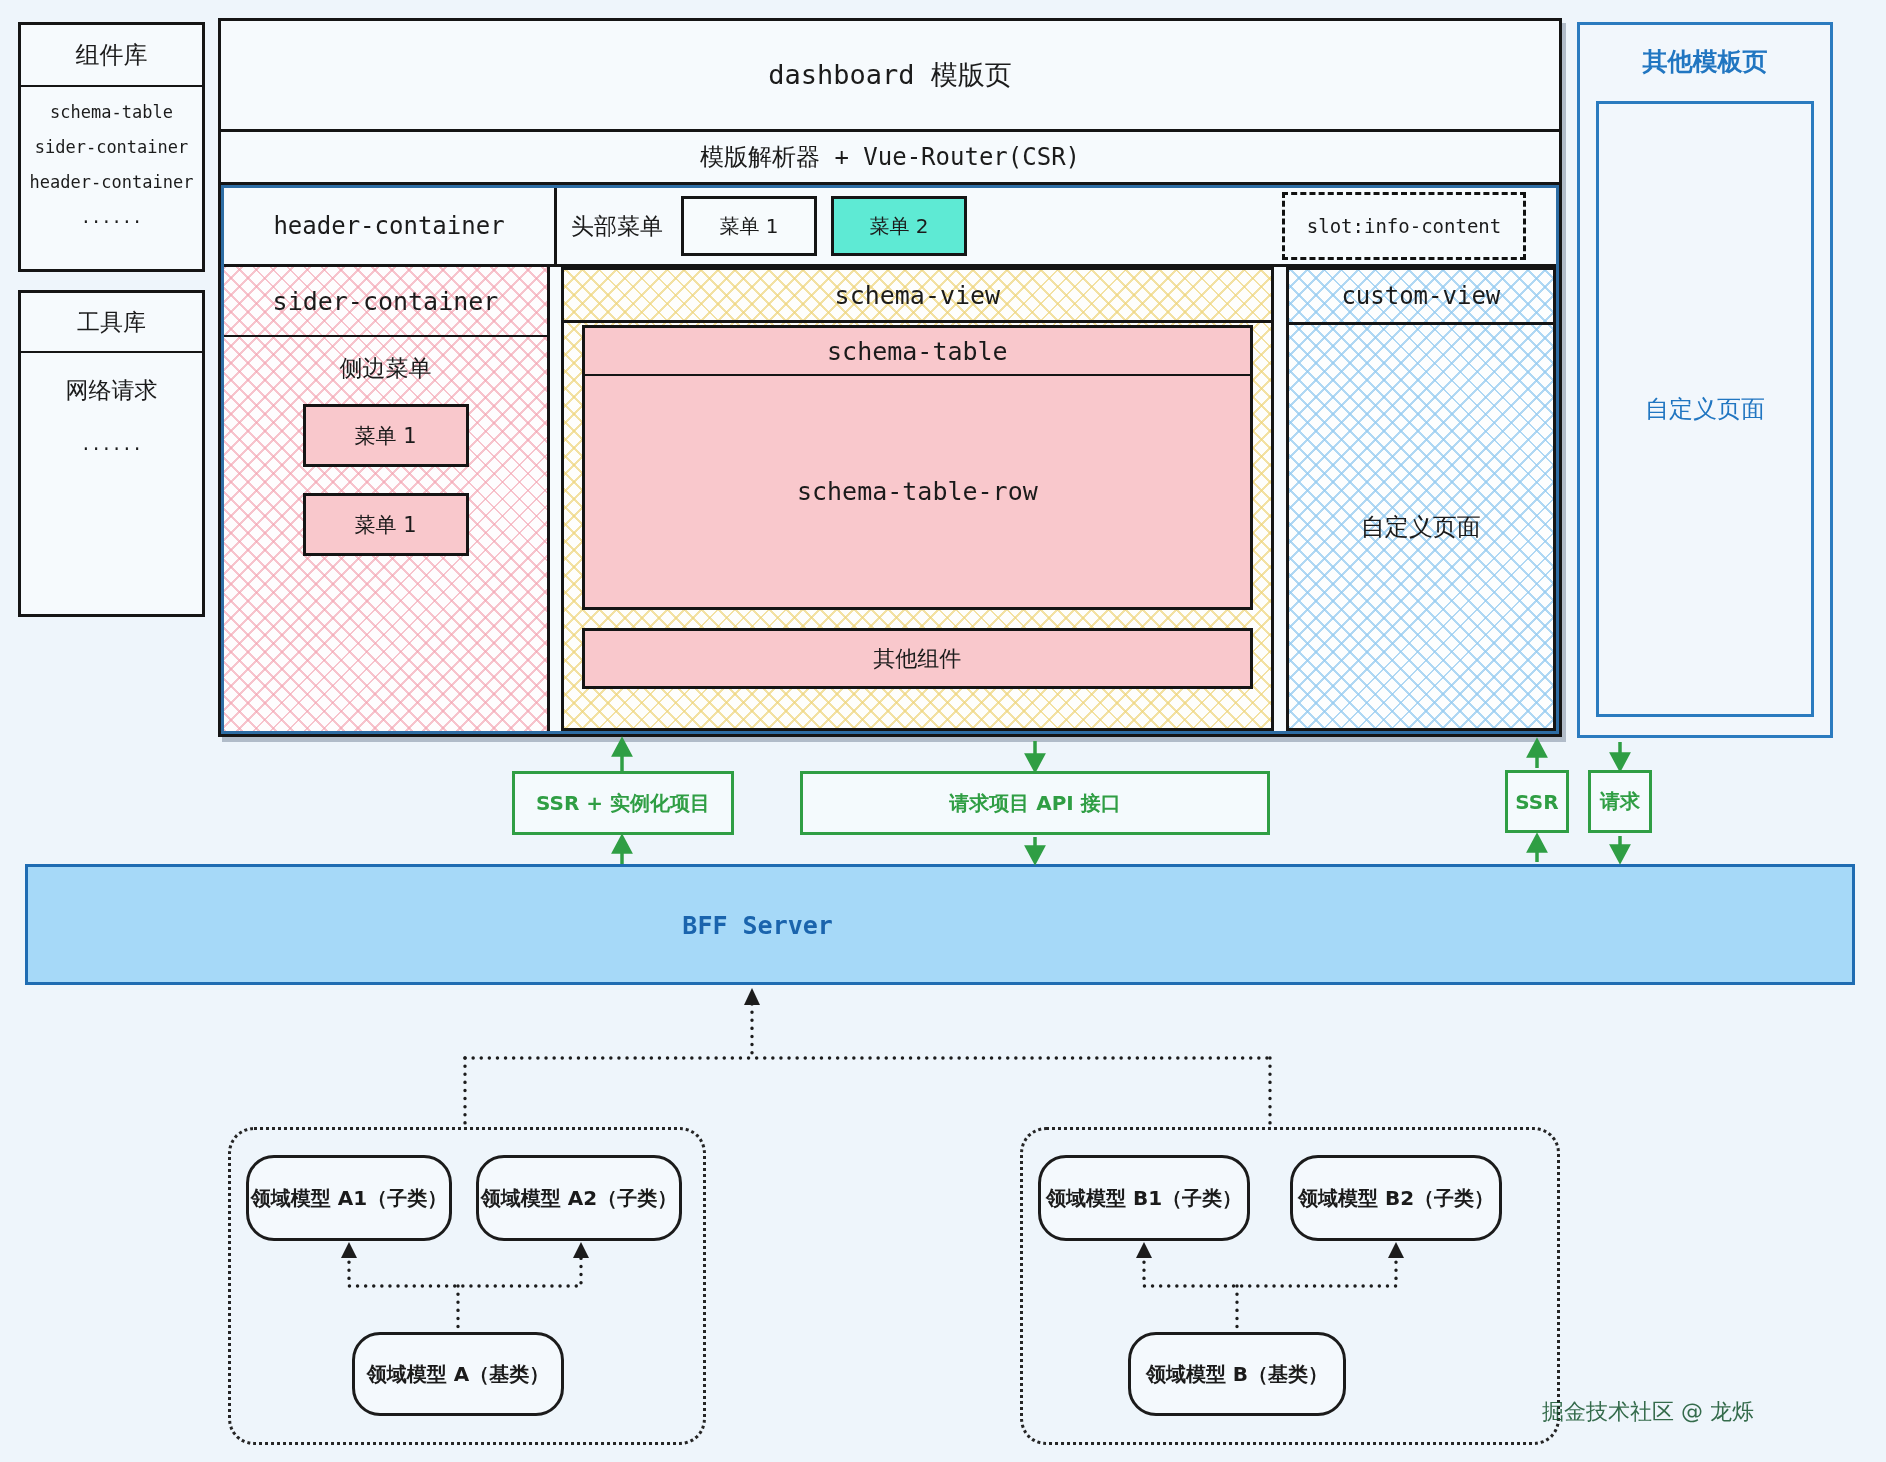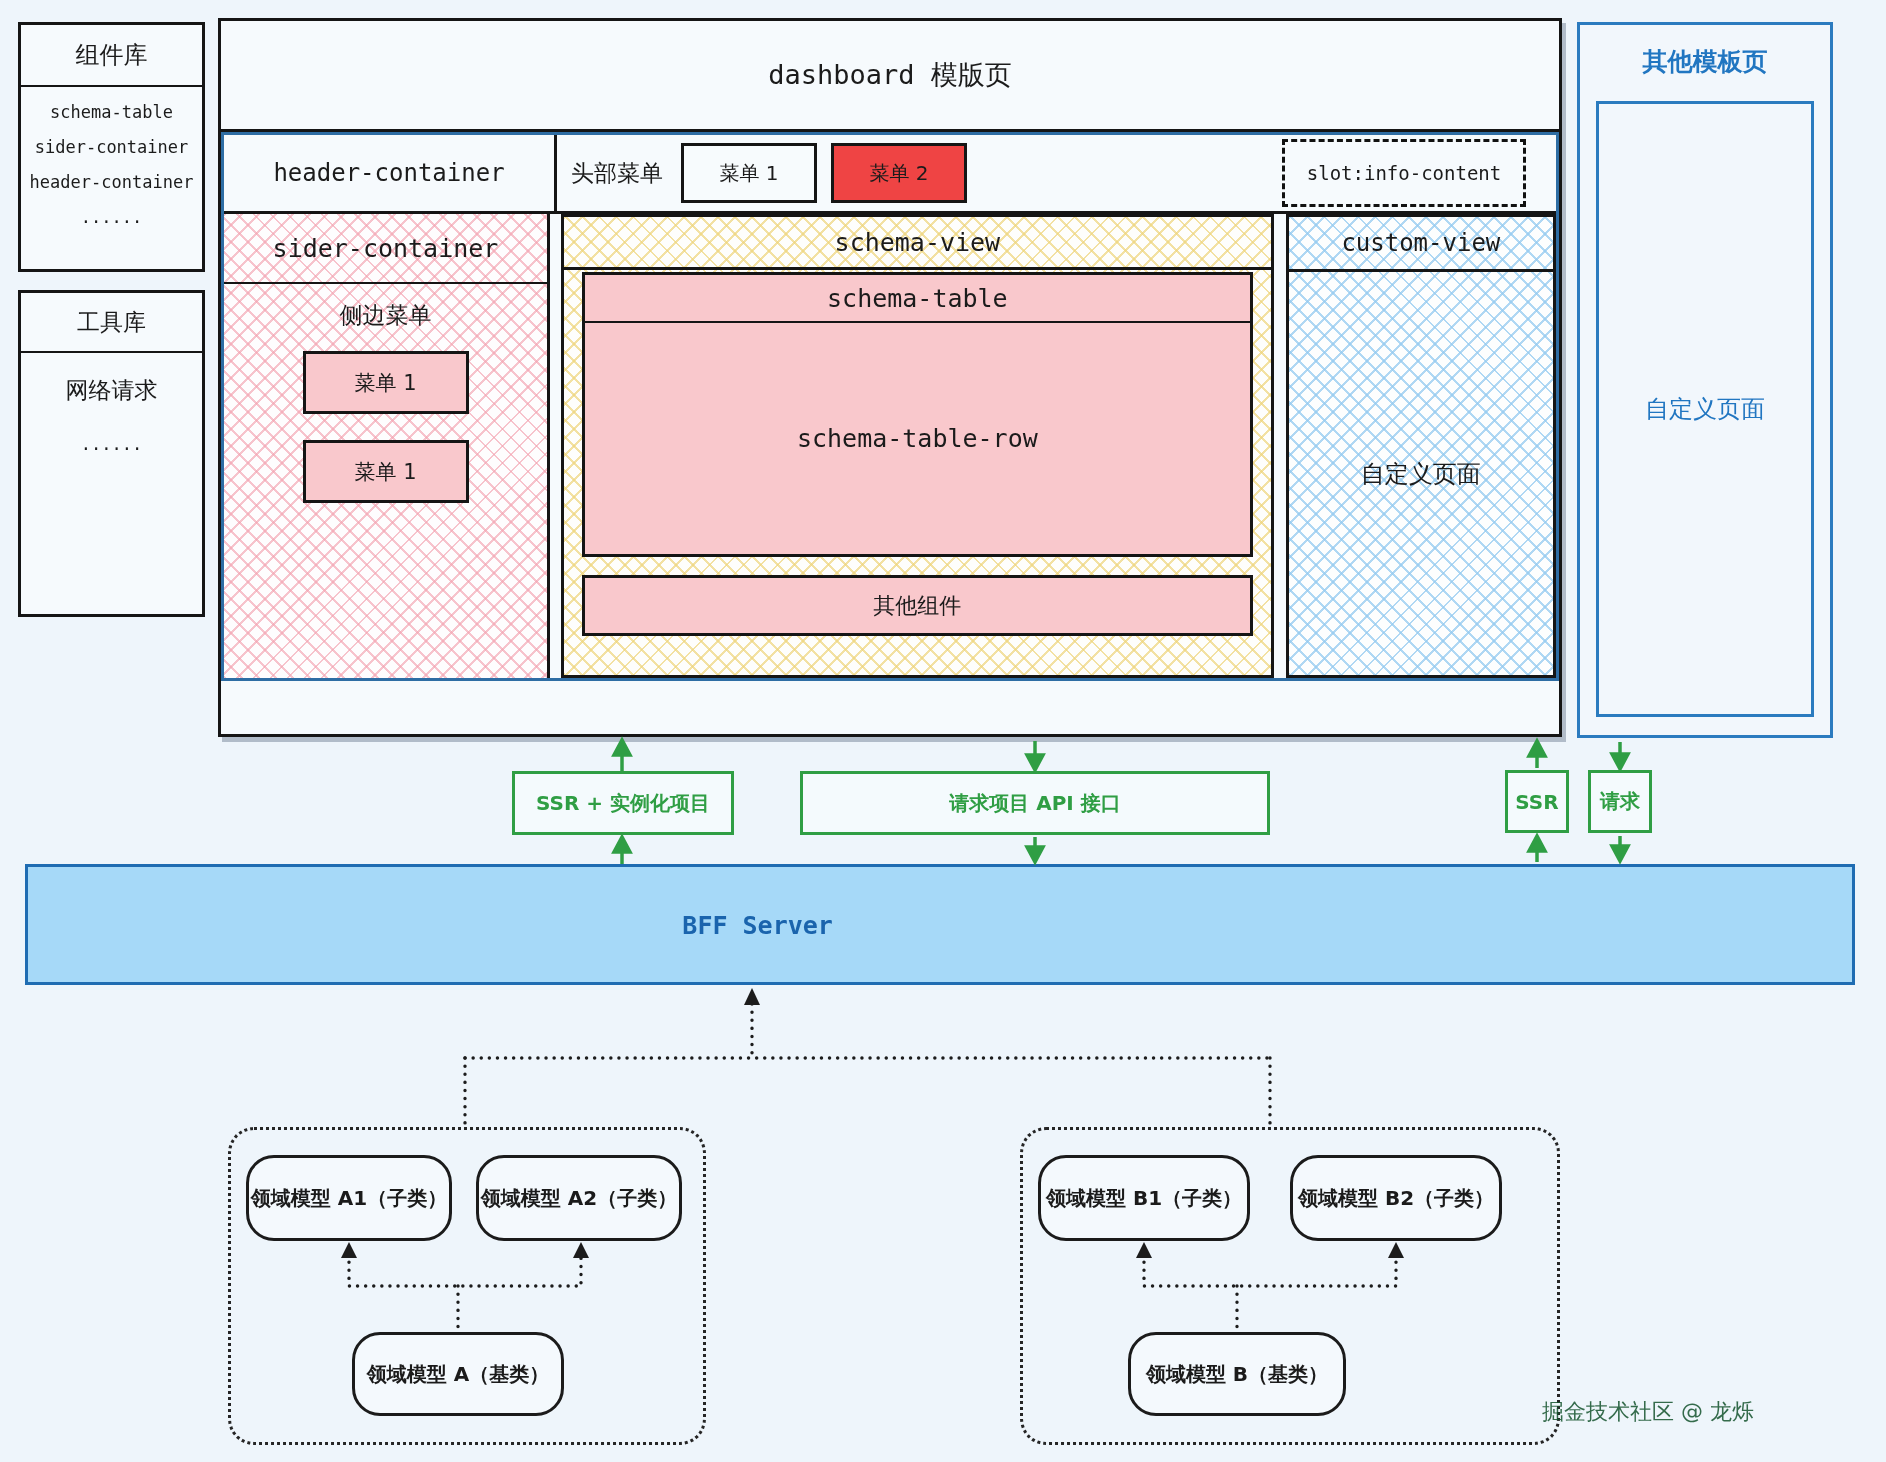--- a/index.html
+++ b/index.html
@@ -59,28 +59,29 @@
   <div class="abs blk" style="left:18px;top:290px;width:187px;height:327px;">
     <div class="cc" style="height:58px;border-bottom:2.5px solid #151515;font-size:23px;">工具库</div>
     <div style="display:flex;flex-direction:column;align-items:center;gap:28px;padding-top:22px;">
       <div style="font-size:23px;">网络请求</div>
       <div class="mono" style="font-size:17px;">......</div>
     </div>
   </div>
 
   <div class="abs blk" style="left:218px;top:18px;width:1344px;height:719px;box-shadow:4px 5px 0 rgba(35,55,85,.30);">
     <div class="cc mono" style="height:108px;border-bottom:3px solid #151515;font-size:27px;">dashboard 模版页</div>
+    <div class="cc mono" style="height:50px;border-bottom:3px solid #151515;font-size:24px;">模版解析器 + Vue-Router(CSR)</div>
 
     <div style="box-sizing:border-box;height:549px;border:3px solid #2e6da4;">
 
       <div style="display:flex;height:76px;border-bottom:3px solid #151515;align-items:stretch;">
         <div class="cc mono" style="width:330px;border-right:3px solid #151515;font-size:24px;">header-container</div>
         <div class="cc" style="margin-left:14px;font-size:23px;">头部菜单</div>
         <div class="cc" style="margin-left:18px;width:130px;height:54px;align-self:center;border:3px solid #151515;background:#f7fbfd;font-size:20px;">菜单 1</div>
-        <div class="cc" style="margin-left:14px;width:130px;height:54px;align-self:center;border:3px solid #151515;background:#ef4444;font-size:20px;">菜单 2</div>
+        <div class="cc" style="margin-left:14px;width:130px;height:54px;align-self:center;border:3px solid #151515;background:#5eead4;font-size:20px;">菜单 2</div>
         <div class="cc mono" style="margin-left:auto;margin-right:30px;width:238px;height:62px;align-self:center;border:3px dashed #111;font-size:19px;">slot:info-content</div>
       </div>
 
       <div style="display:flex;height:464px;align-items:stretch;">
 
         <div class="hatch-pink" style="box-sizing:border-box;width:333px;border-right:3px solid #151515;">
           <div class="cc mono" style="height:68px;border-bottom:2.5px solid #151515;font-size:25px;">sider-container</div>
           <div class="cc" style="margin-top:16px;font-size:23px;">侧边菜单</div>
           <div class="cc pinkbox" style="width:160px;height:57px;margin:20px auto 0;font-size:21px;">菜单 1</div>
           <div class="cc pinkbox" style="width:160px;height:57px;margin:26px auto 0;font-size:21px;">菜单 1</div>

